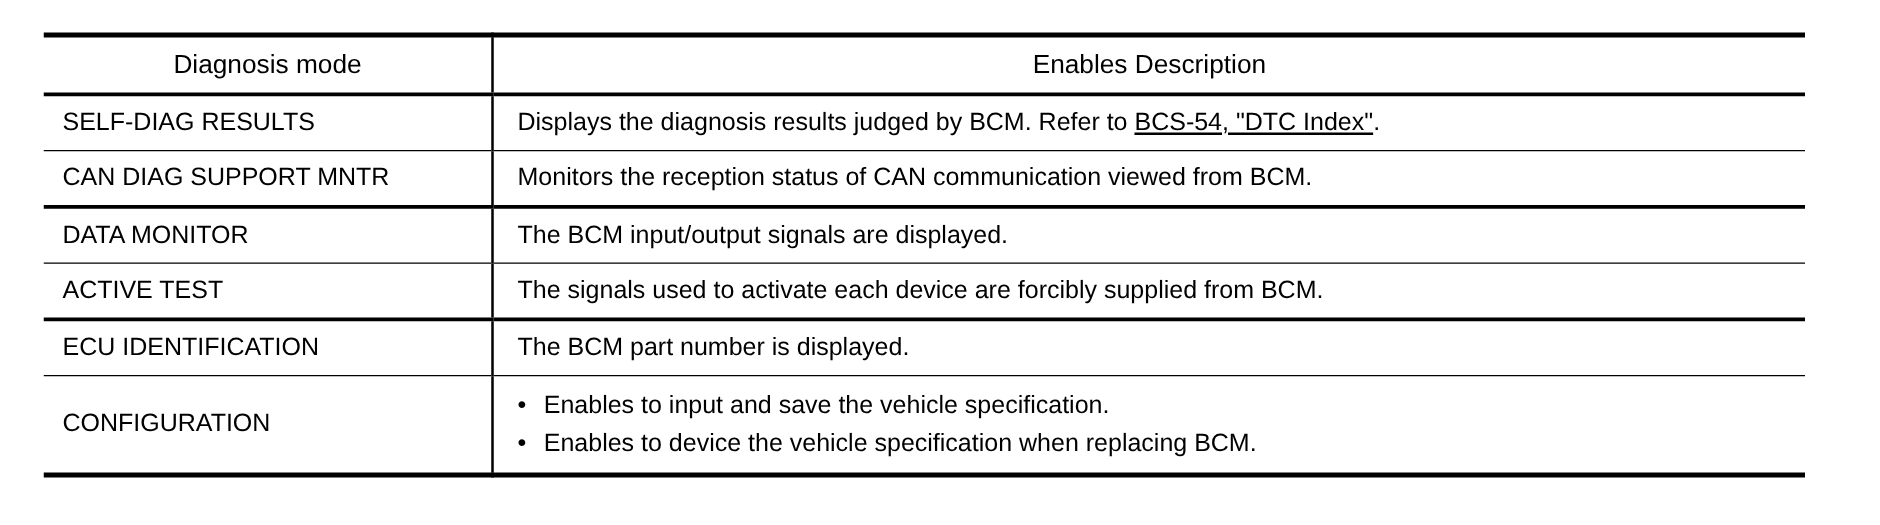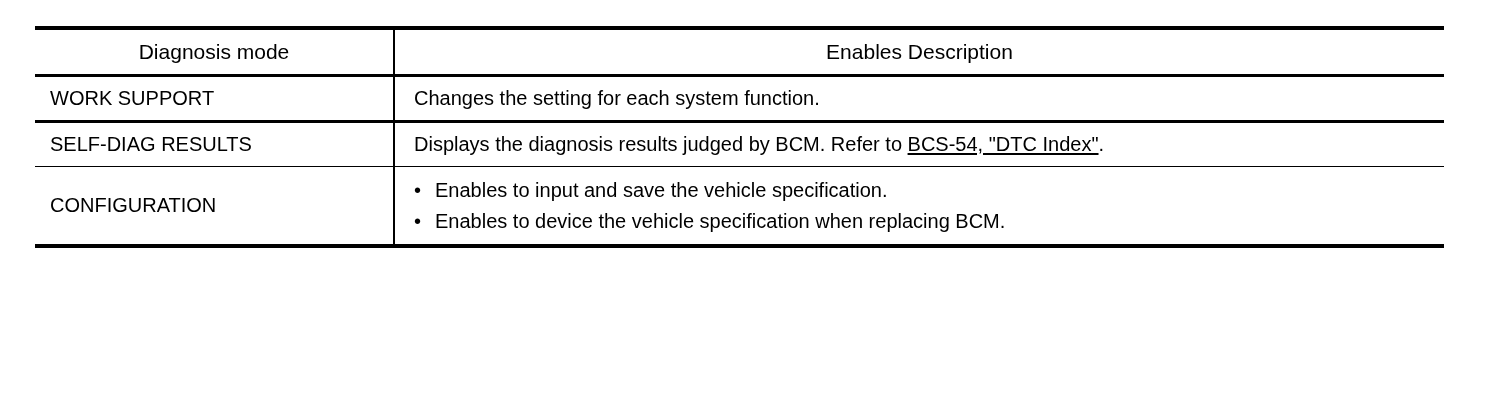--- a/index.html
+++ b/index.html
@@ -143,37 +143,55 @@
         <col class="col-desc">
       </colgroup>
       <thead>
         <tr class="header-row">
           <th class="mode-cell">Diagnosis mode</th>
           <th class="desc-cell">Enables Description</th>
         </tr>
       </thead>
       <tbody>
 
-        <tr class="body-row rule-thick">
-          <td class="mode-cell">WORK SUPPORT</td>
-          <td class="desc-cell">
-            <span class="desc-text">Changes the setting for each system function.</span>
-          </td>
-        </tr>
 
         <tr class="body-row rule-thin">
           <td class="mode-cell">SELF-DIAG RESULTS</td>
           <td class="desc-cell">
             <span class="desc-text"><span>Displays the diagnosis results judged by BCM. Refer to </span><a class="doc-link" href="#">BCS-54, "DTC  Index"</a><span class="trailing-period">.</span></span>
           </td>
         </tr>
 
-
-
-
+        <tr class="body-row rule-thick">
+          <td class="mode-cell">CAN DIAG SUPPORT MNTR</td>
+          <td class="desc-cell">
+            <span class="desc-text">Monitors the reception status of CAN communication viewed from BCM.</span>
+          </td>
+        </tr>
+
+        <tr class="body-row rule-thin">
+          <td class="mode-cell">DATA MONITOR</td>
+          <td class="desc-cell">
+            <span class="desc-text">The BCM input/output signals are displayed.</span>
+          </td>
+        </tr>
+
+        <tr class="body-row rule-thick">
+          <td class="mode-cell">ACTIVE TEST</td>
+          <td class="desc-cell">
+            <span class="desc-text">The signals used to activate each device are forcibly supplied from BCM.</span>
+          </td>
+        </tr>
+
+        <tr class="body-row rule-thin">
+          <td class="mode-cell">ECU IDENTIFICATION</td>
+          <td class="desc-cell">
+            <span class="desc-text">The BCM part number is displayed.</span>
+          </td>
+        </tr>
 
         <tr class="body-row row-config">
           <td class="mode-cell">CONFIGURATION</td>
           <td class="desc-cell">
             <ul class="bullets">
               <li>
                 <span class="bullet-dot">•</span>
                 <span>Enables to input and save the vehicle specification.</span>
               </li>
               <li>

